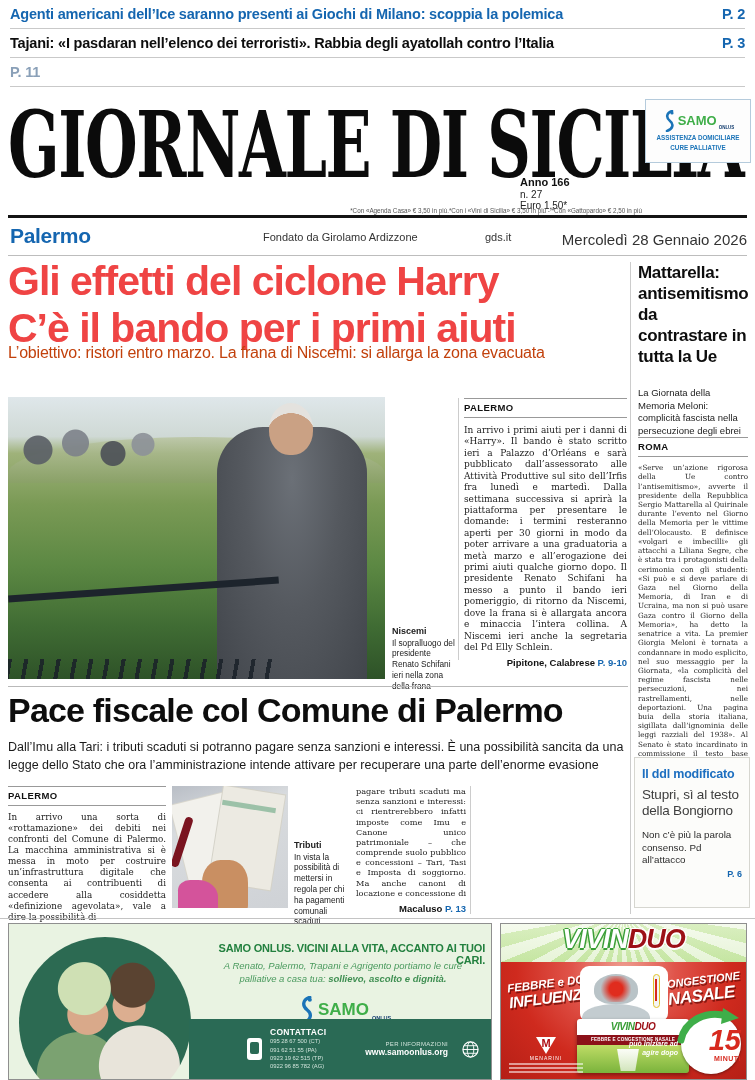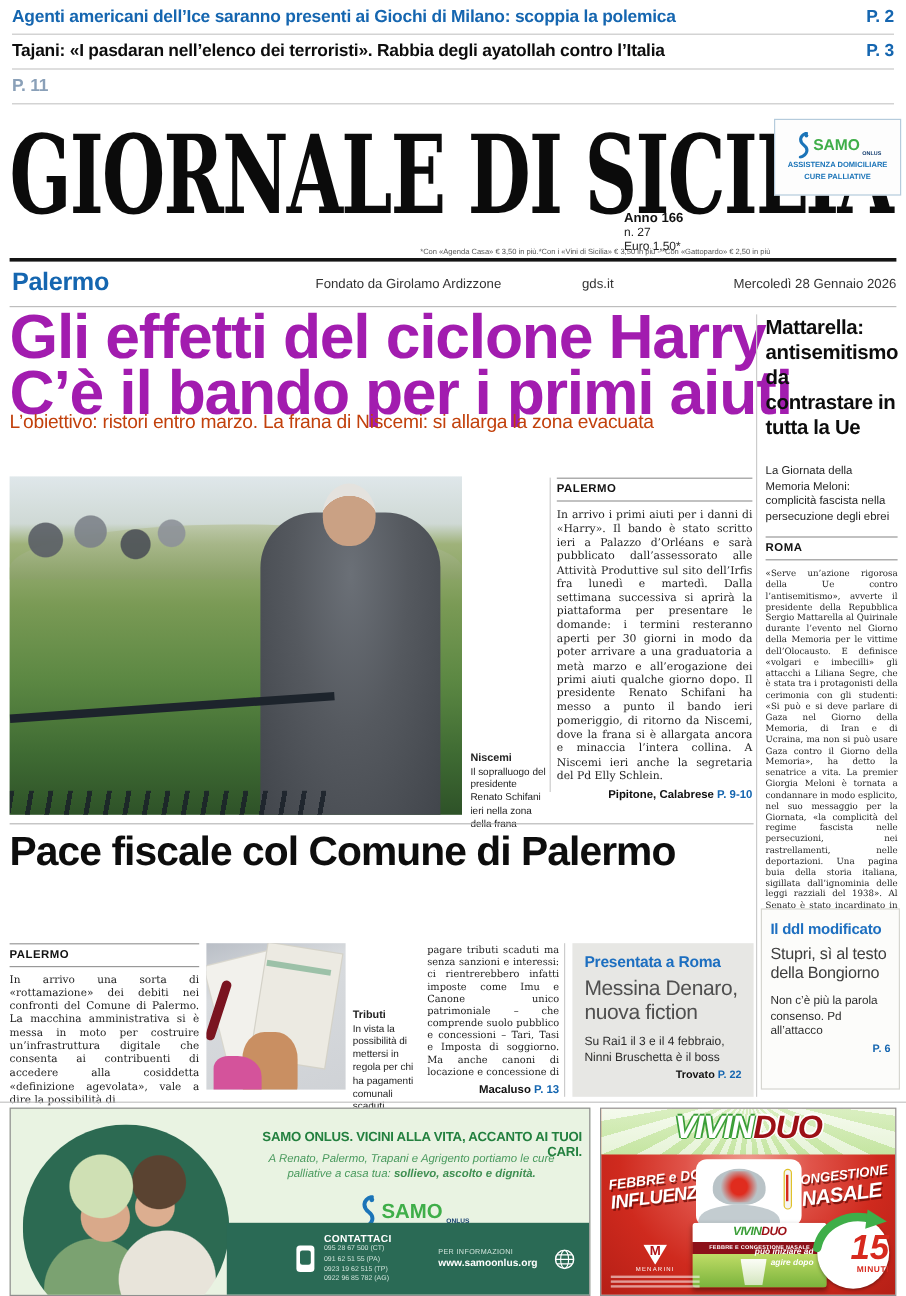--- a/index.html
+++ b/index.html
@@ -24,25 +24,25 @@
   .anno-block { position:absolute; left:520px; top:176px; width:120px; text-align:left; line-height:1.15; }
   .anno-block .anno { font-weight:bold; font-size:11px; }
   .anno-block .num, .anno-block .price { font-size:10px; color:#222; }
   .masthead-note { position:absolute; left:290px; top:207px; width:352px; text-align:right; font-size:6.3px; color:#555; }
   .black-rule { position:absolute; left:8px; right:8px; top:215px; height:3px; background:#141414; }
 
   
   .edition { position:absolute; left:10px; top:224px; font-size:21px; font-weight:bold; color:#1566b0; letter-spacing:-0.3px; }
   .founded { position:absolute; left:263px; top:231px; font-size:11px; color:#333; }
   .site { position:absolute; left:485px; top:231px; font-size:11px; color:#333; }
-  .bar-date { position:absolute; right:8px; top:231px; font-size:11px; color:#333; }
+  .bar-date { position:absolute; right:8px; top:231px; font-size:15px; color:#333; }
   .bar-rule { position:absolute; left:8px; right:8px; top:255px; height:1px; background:#bdbdbd; }
 
   
-  .lead-headline { position:absolute; left:8px; top:258px; font-size:52px; line-height:47px; font-weight:bold; letter-spacing:-1px; color:#a21caf; }
+  .lead-headline { position:absolute; left:8px; top:258px; font-size:41px; line-height:47px; font-weight:bold; letter-spacing:-1px; color:#ef4444; }
   .lead-headline span { display:block; }
   .lead-deck { position:absolute; left:8px; top:344px; width:620px; font-size:16px; color:#c2410c; letter-spacing:-0.2px; }
 
   .photo1 { position:absolute; left:8px; top:397px; width:377px; height:282px; overflow:hidden; background:linear-gradient(180deg,#dfe7ea 0%,#cfd9d5 14%,#9fb27a 20%,#7a9a55 38%,#5c8843 60%,#3f6b33 82%,#2e5228 100%); }
   .photo1 .hillfar { position:absolute; left:0; top:40px; width:100%; height:46px; background:linear-gradient(180deg,#b9c4a0,#8aa068); opacity:.8; border-radius:50% 50% 0 0/80% 80% 0 0; }
   .photo1 .figure { position:absolute; right:18px; top:30px; width:150px; height:260px; background:radial-gradient(ellipse at 50% 20%, #6b7077 0%, #55595f 45%, #41454b 100%); border-radius:46px 46px 0 0; }
   .photo1 .head { position:absolute; right:72px; top:6px; width:44px; height:52px; background:radial-gradient(circle at 50% 68%, #caa184 0 60%, #e4e2de 61%); border-radius:50% 50% 46% 46%; }
   .photo1 .crowd { position:absolute; left:0; top:18px; width:150px; height:70px; background:radial-gradient(circle at 20% 50%, #5a5f66 0 14px, transparent 15px),radial-gradient(circle at 45% 40%, #7d828a 0 13px, transparent 14px),radial-gradient(circle at 70% 55%, #4c5057 0 12px, transparent 13px),radial-gradient(circle at 90% 42%, #8d9299 0 11px, transparent 12px); opacity:.9; }
   .photo1 .rail { position:absolute; left:0; bottom:0; width:72%; height:96px; background:repeating-linear-gradient(100deg, rgba(25,32,40,.85) 0 4px, rgba(0,0,0,0) 4px 16px); }
   .photo1 .railbar { position:absolute; left:0; bottom:86px; width:72%; height:7px; background:#1d242c; transform:rotate(-4deg); }
@@ -56,21 +56,21 @@
   .serif-body { font-family:"DejaVu Serif", serif; text-align:justify; color:#1d1d1d; }
   .lead-col .serif-body { margin-top:7px; font-size:9px; line-height:1.27; }
   .byline { text-align:right; font-size:9.5px; font-weight:bold; color:#111; margin-top:4px; }
   .byline .pg { color:#1566b0; }
 
   
   .vrule-rail { position:absolute; left:630px; top:262px; width:1px; height:652px; background:#ccc; }
   .rail { position:absolute; left:638px; top:262px; width:110px; }
   .rail-headline { font-size:17px; line-height:21px; font-weight:bold; letter-spacing:-0.3px; color:#0d0d0d; }
   .rail-deck { margin-top:20px; font-size:9.5px; line-height:1.32; color:#222; }
-  .rail .kicker { margin-top:10px; }
+  .rail .kicker { }
   .rail .serif-body { margin-top:6px; font-size:7.2px; line-height:1.28; }
   .rail .pgline { text-align:right; font-weight:bold; font-size:9px; color:#1566b0; margin-top:2px; }
 
   .ddl-box { position:absolute; left:634px; top:757px; width:116px; height:151px; border:1px solid #d6d6d0; background:#fcfcfa; padding:9px 7px; }
   .box-kicker { color:#1d6fc0; font-weight:bold; font-size:12.5px; letter-spacing:-0.2px; }
   .ddl-box .box-headline { margin-top:6px; font-size:13.5px; line-height:1.18; color:#3e3e3e; letter-spacing:-0.2px; }
   .ddl-box .box-text { margin-top:10px; font-size:9.8px; line-height:1.3; color:#2c2c2c; }
   .box-pg { text-align:right; font-weight:bold; font-size:9px; color:#1566b0; margin-top:2px; }
 
   
@@ -116,21 +116,21 @@
   .ad-samo .ad-sub b { color:#3f8f52;text-align:center; }
   .ad-samo .ad-logo { position:absolute; left:250px; top:72px; width:170px; display:flex; align-items:center; justify-content:center; gap:3px; }
   .ad-samo .ad-logo .brand { color:#3fae49; font-weight:bold; font-size:17px; }
   .ad-samo .ad-logo .brand-sub { color:#123c6e; font-weight:bold; font-size:5.5px; align-self:flex-end; margin-bottom:3px; }
   .ad-samo .bar { position:absolute; left:180px; right:0; bottom:0; height:60px; background:#2a6a55; display:flex; align-items:center; }
   .phone-icon { width:15px; height:22px; background:#fff; border-radius:3px; margin-left:58px; position:relative; flex:none; }
   .phone-icon::after { content:""; position:absolute; left:3px; top:4px; right:3px; bottom:6px; background:#2a6a55; border-radius:2px; }
   .contact { margin-left:8px; }
   .contact .c-label { color:#fff; font-weight:bold; font-size:8.5px; letter-spacing:.3px; }
   .contact .ph { color:#cfe3da; font-size:5.8px; line-height:1.45; }
-  .infoblock { margin-left:auto; margin-right:10px; }
+  .infoblock { margin-left:auto; margin-right:10px; text-align:right; }
   .infoblock .i-label { color:#cfe3da; font-size:6px; letter-spacing:.3px; }
   .infoblock .site2 { color:#fff; font-weight:bold; font-size:8.5px; }
   .globe { margin-left:4px; margin-right:12px; flex:none; }
 
   .ad-vivin { position:absolute; left:500px; top:923px; width:247px; height:157px; border:1px solid #8f8f8f; overflow:hidden; background:radial-gradient(ellipse at 50% 30%, #ef9f92 0%, #e0544a 30%, #cf2a1e 62%, #b51f16 100%); }
   .ad-vivin .topband { position:absolute; left:0; top:0; width:100%; height:38px; background:
       repeating-conic-gradient(from 80deg at 50% -30%, rgba(255,255,255,.55) 0 6deg, rgba(190,228,150,.35) 6deg 12deg),
       linear-gradient(180deg,#e9f5d8,#c9e6a8); }
   .ad-vivin .brandline { position:absolute; left:0; top:0; width:100%; text-align:center; font-style:italic; font-weight:bold; font-size:27px; letter-spacing:-1px; }
   .ad-vivin .brandline .b1 { color:#fff; text-shadow:-1.5px 0 #3a9e37, 1.5px 0 #3a9e37, 0 -1.5px #3a9e37, 0 1.5px #3a9e37; }
@@ -253,20 +253,21 @@
 
   <div class="ddl-box">
     <div class="box-kicker">Il ddl modificato</div>
     <div class="box-headline">Stupri, sì al testo della Bongiorno</div>
     <div class="box-text">Non c’è più la parola consenso. Pd all’attacco</div>
     <div class="box-pg">P. 6</div>
   </div>
 
   <div class="rule2"></div>
   <div class="pace-headline">Pace fiscale col Comune di Palermo</div>
+  <div class="pace-deck">Dall’Imu alla Tari: i tributi scaduti si potranno pagare senza sanzioni e interessi. È una possibilità sancita da una legge dello Stato che ora l’amministrazione intende attivare per recuperare una parte dell’enorme evasione</div>
 
   <div class="col1">
     <div class="kicker">PALERMO</div>
     <div class="serif-body">In arrivo una sorta di «rottamazione» dei debiti nei confronti del Comune di Palermo. La macchina amministrativa si è messa in moto per costruire un’infrastruttura digitale che consenta ai contribuenti di accedere alla cosiddetta «definizione agevolata», vale a dire la possibilità di</div>
   </div>
 
   <div class="photo2">
     <div class="paper1"></div>
     <div class="paper2"></div>
     <div class="pstripe"></div>
@@ -282,29 +283,20 @@
 
   <div class="col2">
     <div class="serif-body">pagare tributi scaduti ma senza sanzioni e interessi: ci rientrerebbero infatti imposte come Imu e Canone unico patrimoniale – che comprende suolo pubblico e concessioni – Tari, Tasi e Imposta di soggiorno. Ma anche canoni di locazione e concessione di immobili comunali. La possibilità è concessa agli enti locali dalla legge statale di Bilancio.</div>
     <div class="byline">
       <span>Macaluso</span>
       <span class="pg">P. 13</span>
     </div>
   </div>
   <div class="vrule2"></div>
 
-  <div class="roma-box">
-    <div class="box-kicker">Presentata a Roma</div>
-    <div class="box-headline">Messina Denaro, nuova fiction</div>
-    <div class="box-text">Su Rai1 il 3 e il 4 febbraio, Ninni Bruschetta è il boss</div>
-    <div class="box-pg">
-      <b>Trovato</b>
-      <span>P. 22</span>
-    </div>
-  </div>
 
   <div class="ads-rule"></div>
 
   <div class="ad-samo">
     <div class="circle"></div>
     <div class="ad-title">SAMO ONLUS. VICINI ALLA VITA, ACCANTO AI TUOI CARI.</div>
     <div class="ad-sub">
       <span>A Renato, Palermo, Trapani e Agrigento portiamo le cure</span><br>
       <span>palliative a casa tua: </span><b>sollievo, ascolto e dignità.</b>
     </div>

